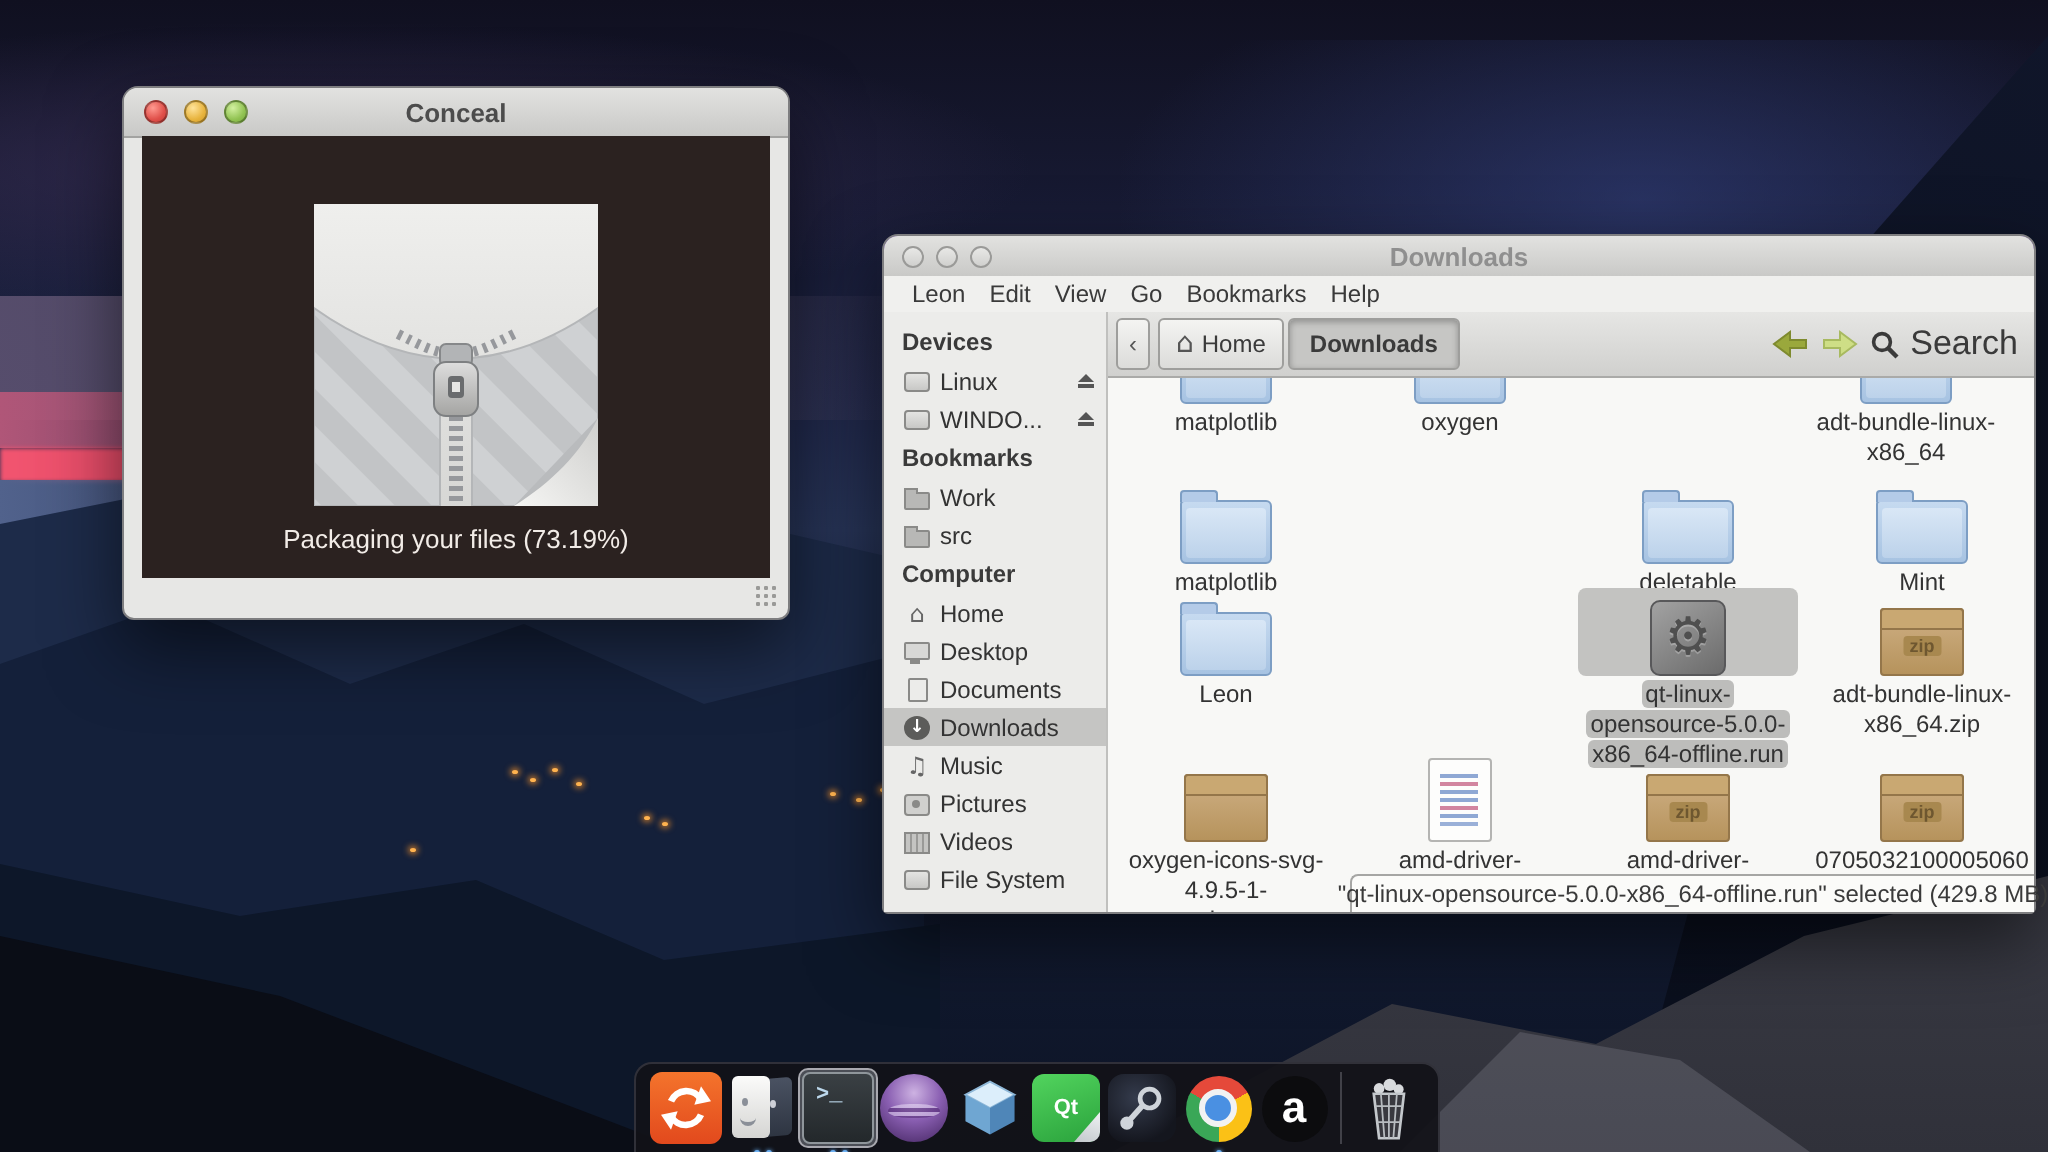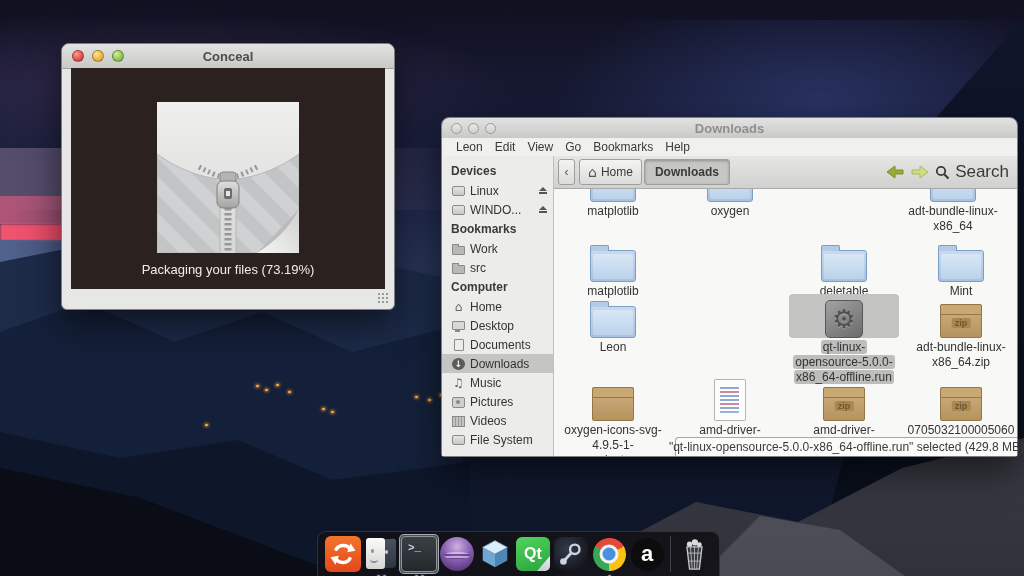--- a/index.html
+++ b/index.html
@@ -113,21 +113,21 @@
   .dk-sync{background:linear-gradient(180deg,#f4742c,#e2491d);border-radius:6px;}
   .dk-files .face-back{position:absolute;right:3px;top:3px;width:15px;height:29px;background:linear-gradient(180deg,#4a5262,#2e3542);border-radius:3px;transform:skewY(-4deg);}
   .dk-files .face-front{position:absolute;left:3px;top:2px;width:19px;height:31px;background:linear-gradient(180deg,#fbfbfa,#d5d5d3);border-radius:3px;}
   .dk-files .face-front::before{content:'';position:absolute;left:5px;top:11px;width:3px;height:4px;background:#8a8f98;border-radius:50%;box-shadow:14px 1px 0 rgba(230,232,238,.85);}
   .dk-files .face-front::after{content:'';position:absolute;left:4px;top:19px;width:8px;height:4px;border-bottom:2px solid #8a8f98;border-radius:0 0 6px 6px;}
   .dk-term{width:34px;height:34px;background:linear-gradient(180deg,#3a4044,#23282b);border:1px solid #8f969b;border-radius:4px;display:block;}
   .dk-term span{position:absolute;left:6px;top:5px;font-family:"Liberation Mono",monospace;font-size:11px;font-weight:bold;color:#bcd8ec;}
   .dk-eclipse{width:34px;height:34px;border-radius:50%;background:radial-gradient(circle at 50% 28%,#cdb2e2 0%,#8a5fb2 45%,#42245f 100%);}
   .dk-eclipse::after{content:'';position:absolute;left:4px;top:15px;right:4px;height:7px;background:repeating-linear-gradient(180deg,rgba(240,230,250,.5) 0 2px,rgba(60,20,90,.4) 2px 4px);border-radius:50%/60%;}
   .dk-qt{width:34px;height:34px;border-radius:6px;background:linear-gradient(160deg,#52d45e,#2aa23c);display:flex;align-items:center;justify-content:center;}
-  .dk-qt b{color:#fff;font-size:16px;}
+  .dk-qt b{color:#fff;font-size:11px;}
   .dk-qt::after{content:'';position:absolute;right:0px;bottom:0px;width:13px;height:15px;background:linear-gradient(200deg,#f0f2f4,#c2c8cc);clip-path:polygon(100% 0,100% 100%,0 100%);border-radius:0 0 5px 0;}
   .dk-steam{width:34px;height:34px;border-radius:8px;background:radial-gradient(circle at 40% 35%,#343b4c,#14161e 75%);}
   .dk-chrome{width:33px;height:33px;border-radius:50%;background:conic-gradient(from 60deg,#fbc116 0 120deg,#3aa757 120deg 240deg,#e5493a 240deg 360deg);position:relative;}
   .dk-chrome::after{content:'';position:absolute;left:50%;top:50%;width:13px;height:13px;transform:translate(-50%,-50%);border-radius:50%;background:#4a90e2;border:3px solid #f2f2f2;}
   .dk-a{width:33px;height:33px;border-radius:50%;background:#0c0c0e;display:flex;align-items:center;justify-content:center;}
   .dk-a b{color:#fff;font-size:22px;line-height:1;font-weight:bold;}
 </style>
 </head>
 <body>
 

